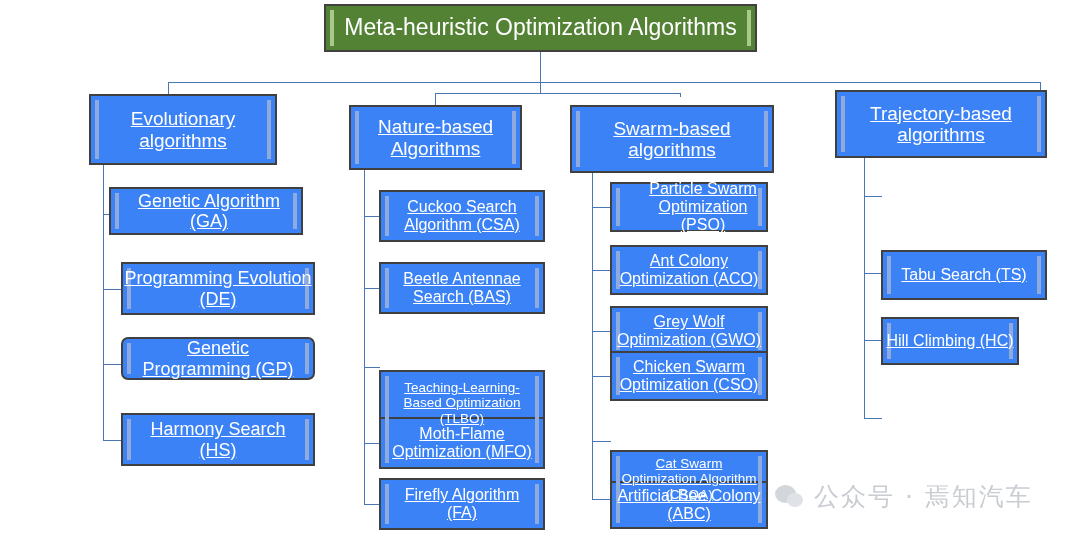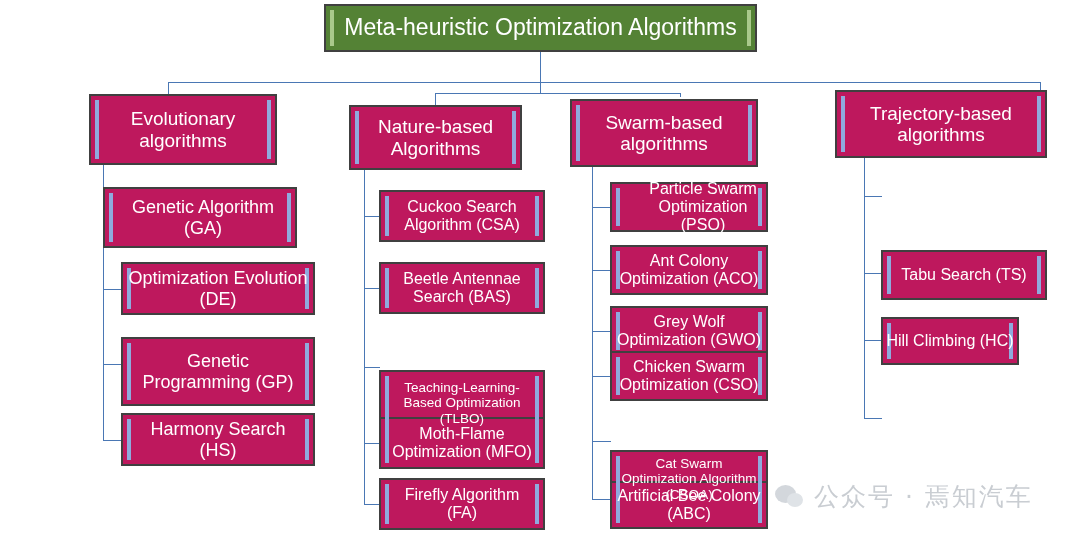--- a/index.html
+++ b/index.html
@@ -52,21 +52,22 @@
     top: 4px;
     bottom: 4px;
     width: 4px;
     z-index: 2;
   }
   .node::before { left: 4px; }
   .node::after  { right: 4px; }
 
   
   .node.blue {
-    background: #be185d;
+    background: #3b82f6;
+    text-decoration: underline;
   }
   .node.blue::before, .node.blue::after {
     background: #8faadd;
   }
   
   .node.green {
     background: #548235;
   }
   .node.green::before, .node.green::after {
     background: #a9c98b;
@@ -155,38 +156,38 @@
   </div>
 
   <div class="node blue cat-node" style="left:89px; top:94px; width:188px; height:71px;">
     <span class="txt">Evolutionary
 algorithms</span>
   </div>
   <div class="node blue cat-node" style="left:349px; top:105px; width:173px; height:65px;">
     <span class="txt">Nature-based
 Algorithms</span>
   </div>
-  <div class="node blue cat-node" style="left:570px; top:99px; width:188px; height:68px;">
+  <div class="node blue cat-node" style="left:570px; top:105px; width:204px; height:68px;">
     <span class="txt">Swarm-based
 algorithms</span>
   </div>
   <div class="node blue cat-node" style="left:835px; top:90px; width:212px; height:68px;">
     <span class="txt">Trajectory-based
 algorithms</span>
   </div>
 
-  <div class="node blue leaf-lg" style="left:103px; top:187px; width:194px; height:61px;padding-left:6px;">
+  <div class="node blue leaf-lg" style="left:109px; top:187px; width:194px; height:48px;padding-left:6px;">
     <span class="txt">Genetic Algorithm
 (GA)</span>
   </div>
   <div class="node blue leaf-lg" style="left:121px; top:262px; width:194px; height:53px;">
-    <span class="txt">Optimization Evolution
+    <span class="txt">Programming Evolution
 (DE)</span>
   </div>
-  <div class="node blue leaf-lg" style="left:121px; top:337px; width:194px; height:69px;">
+  <div class="node blue leaf-lg" style="left:121px; top:337px; width:194px; height:43px;border-radius:7px;">
     <span class="txt">Genetic
 Programming (GP)</span>
   </div>
   <div class="node blue leaf-lg" style="left:121px; top:413px; width:194px; height:53px;">
     <span class="txt">Harmony Search
 (HS)</span>
   </div>
 
   <div class="node blue leaf-md" style="left:379px; top:190px; width:166px; height:52px;">
     <span class="txt">Cuckoo Search

